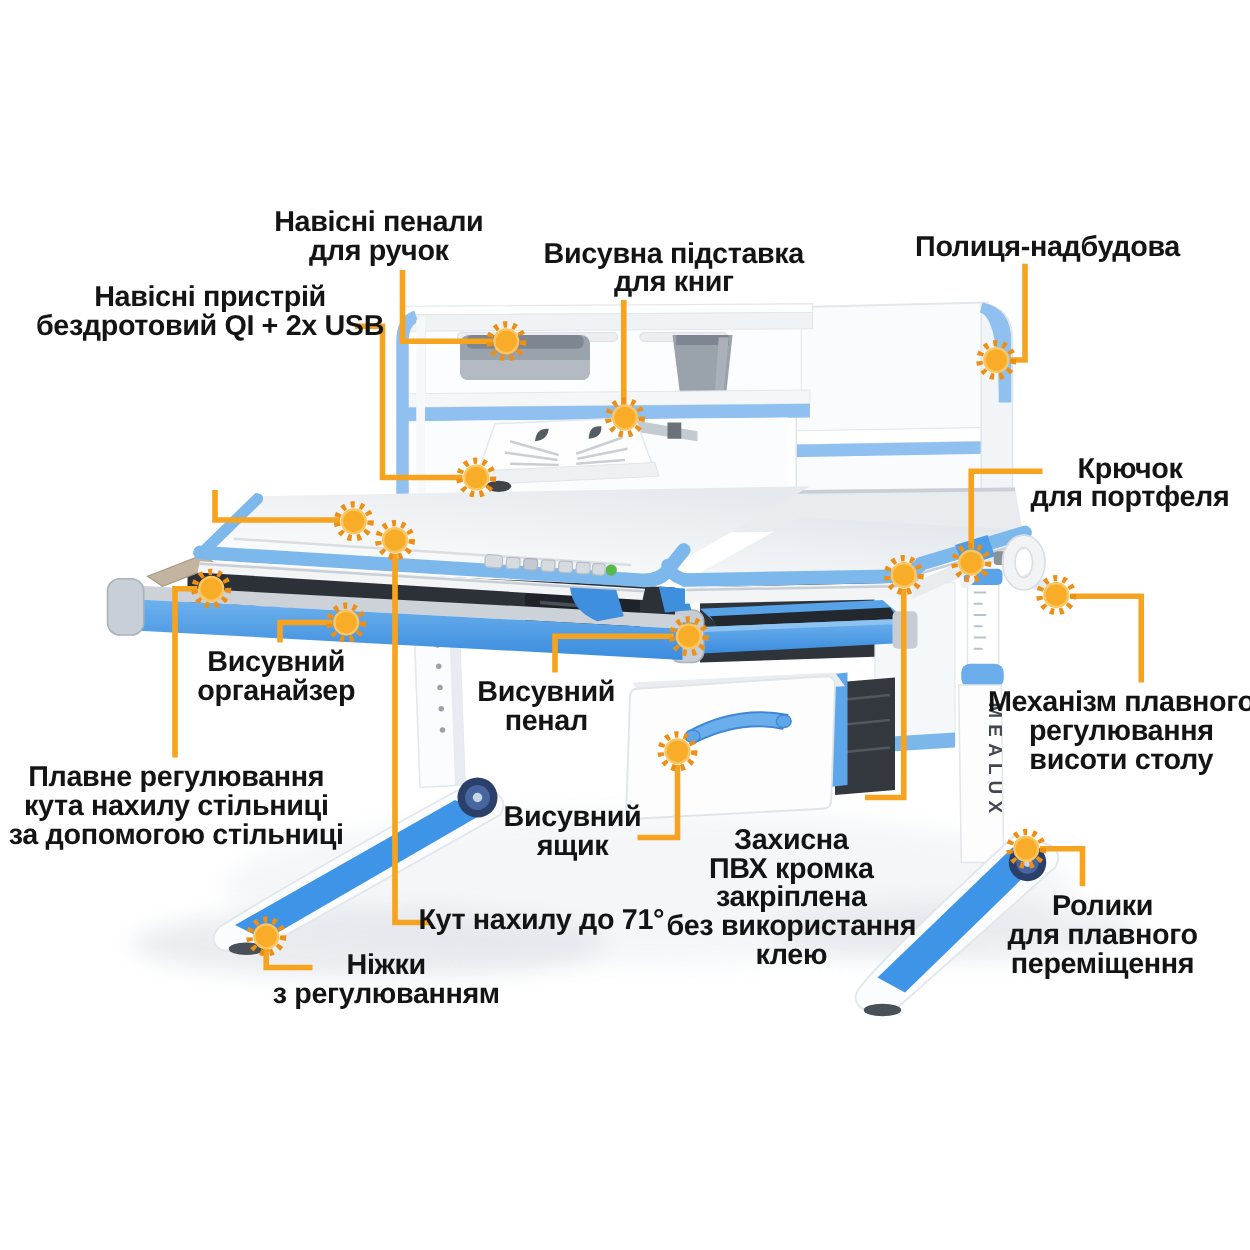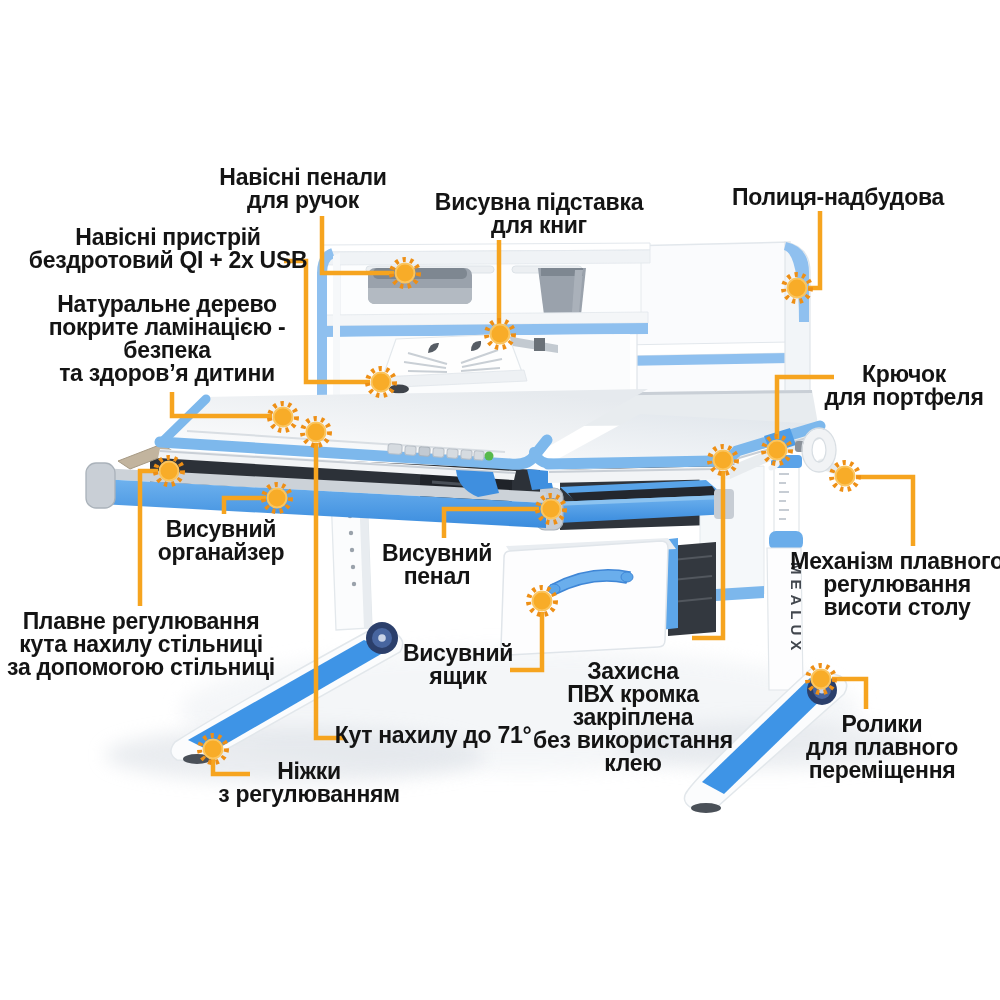--- a/index.html
+++ b/index.html
@@ -287,24 +287,20 @@
   </g>
 </svg>
 
   <div class="callout" style="left:303px;top:166px">Навісні пенали
 для ручок</div>
   <div class="callout" style="left:539px;top:191px">Висувна підставка
 для книг</div>
   <div class="callout" style="left:838px;top:186px">Полиця-надбудова</div>
   <div class="callout" style="left:168px;top:226px">Навісні пристрій
 бездротовий QI + 2x USB</div>
-  <div class="callout" style="left:167px;top:293px">Натуральне дерево
-покрите ламінацією -
-безпека
-та здоров’я дитини</div>
   <div class="callout" style="left:904px;top:363px">Крючок
 для портфеля</div>
   <div class="callout" style="left:221px;top:518px">Висувний
 органайзер</div>
   <div class="callout" style="left:437px;top:542px">Висувний
 пенал</div>
   <div class="callout" style="left:897px;top:550px">Механізм плавного
 регулювання
 висоти столу</div>
   <div class="callout" style="left:141px;top:610px">Плавне регулювання

